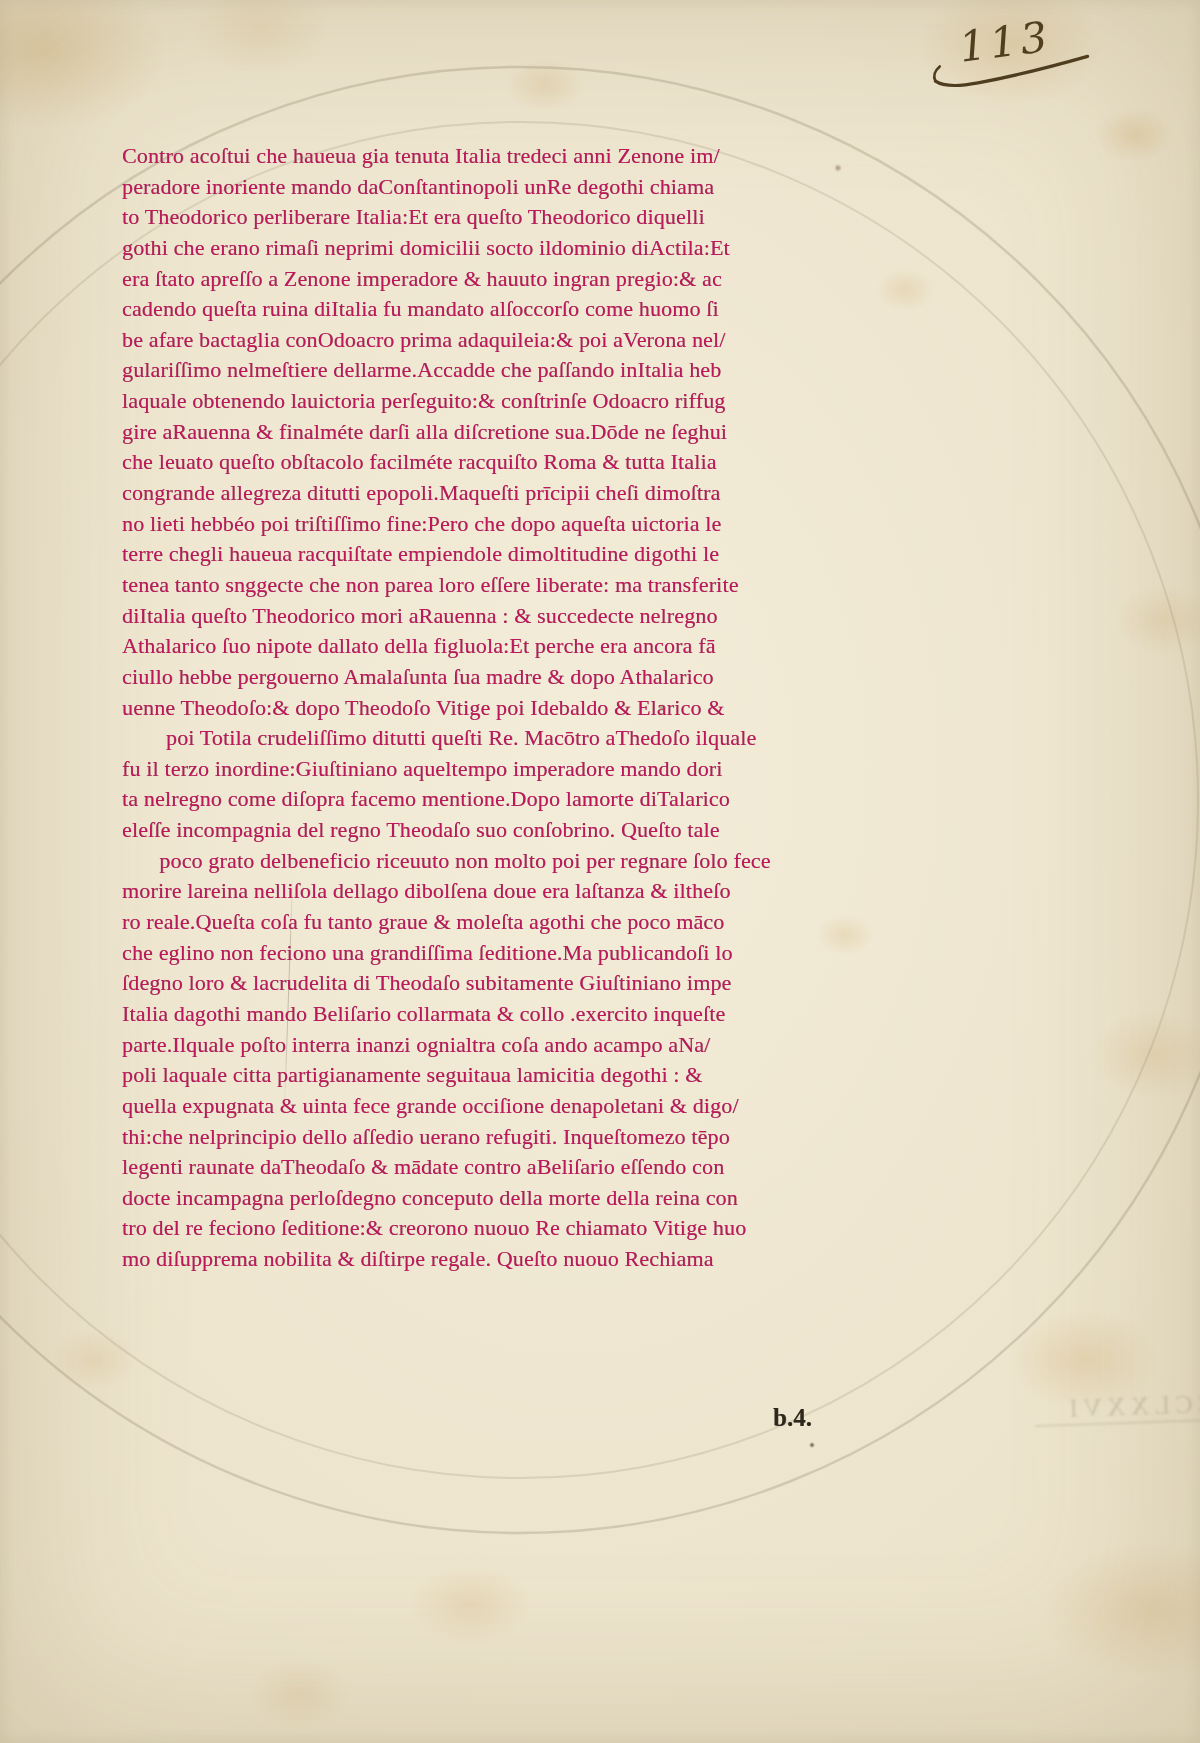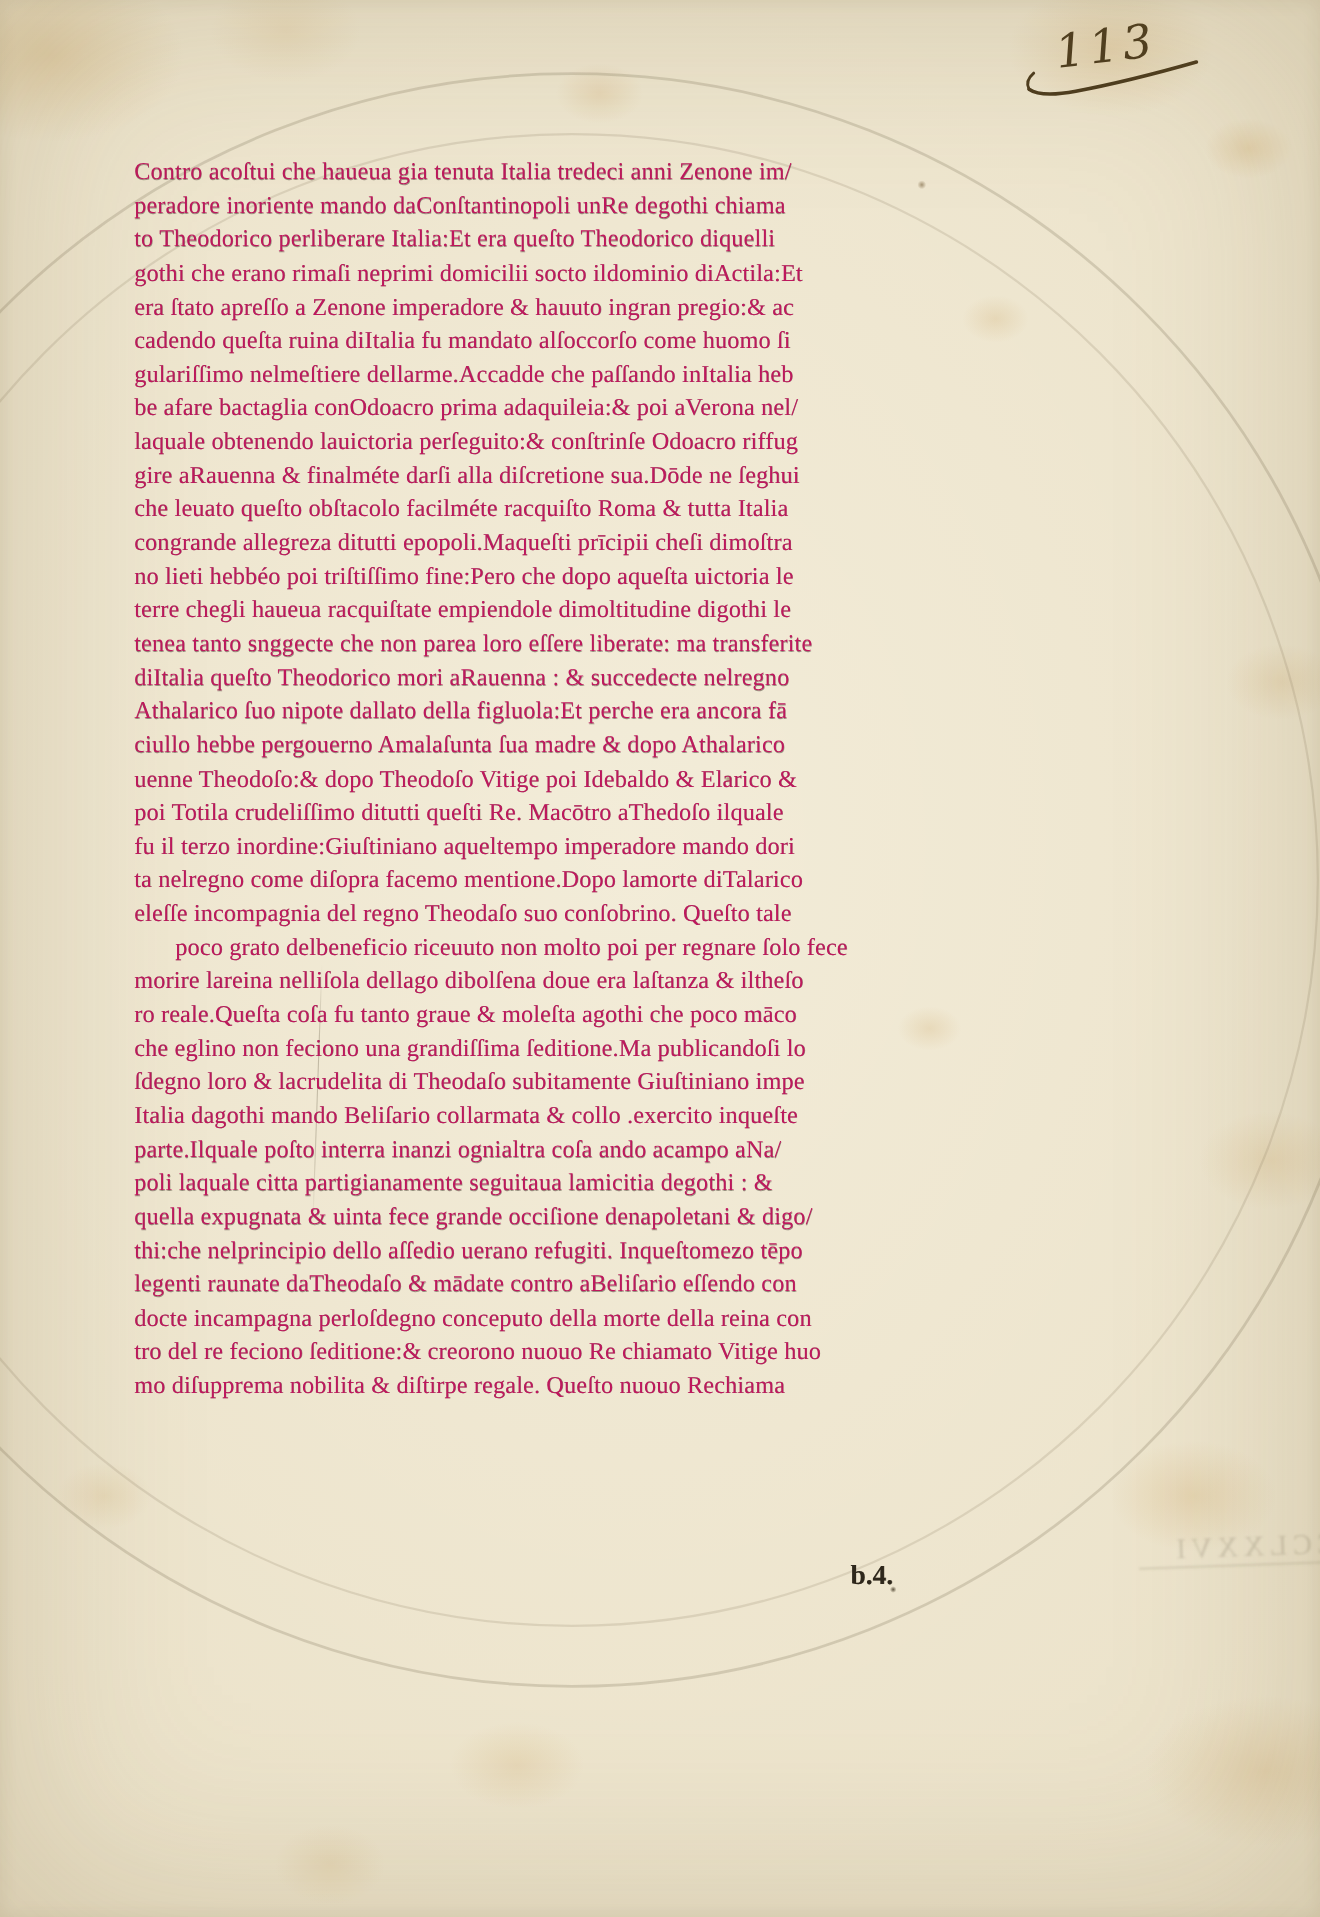--- a/index.html
+++ b/index.html
@@ -49,21 +49,20 @@
   .line{
     white-space:nowrap;
     font-size:22px;line-height:30.65px;height:30.65px;
     letter-spacing:0.15px;
   }
   .signature{
     position:absolute;left:134px;top:1404px;width:686px;
     text-align:right;padding-right:8px;box-sizing:border-box;
     font-size:25px;font-weight:bold;color:#2e271b;
     text-shadow:0.3px 0.3px 0.35px rgba(46,39,27,.45);
-    margin-top:15px;
   }
   .showthrough{
     position:absolute;left:1035px;top:1392px;width:180px;
     font-size:26px;letter-spacing:5px;color:rgba(92,82,60,.20);
     transform:scaleX(-1) rotate(2deg);
     filter:blur(1.1px);
     border-bottom:2px solid rgba(92,82,60,.14);
   }
 </style>
 </head>
@@ -86,34 +85,34 @@
   </g>
 </svg>
 
 <div class="textblock">
   <div class="line" style="word-spacing: 0px;">Contro acoſtui che haueua gia tenuta Italia tredeci anni Zenone im/</div>
   <div class="line" style="word-spacing: 0px;">peradore inoriente mando daConſtantinopoli unRe degothi chiama</div>
   <div class="line" style="word-spacing: 0px;">to Theodorico perliberare Italia:Et era queſto Theodorico diquelli</div>
   <div class="line" style="word-spacing: 0px;">gothi che erano rimaſi neprimi domicilii socto ildominio diActila:Et</div>
   <div class="line" style="word-spacing: 0px;">era ſtato apreſſo a Zenone imperadore &amp; hauuto ingran pregio:&amp; ac</div>
   <div class="line" style="word-spacing: 0px;">cadendo queſta ruina diItalia fu mandato alſoccorſo come huomo ſi</div>
+  <div class="line" style="word-spacing: 0px;">be afare bactaglia conOdoacro prima adaquileia:&amp; poi aVerona nel/</div>
   <div class="line" style="word-spacing: 0px;">gulariſſimo nelmeſtiere dellarme.Accadde che paſſando inItalia heb</div>
-  <div class="line" style="word-spacing: 0px;">be afare bactaglia conOdoacro prima adaquileia:&amp; poi aVerona nel/</div>
   <div class="line" style="word-spacing: 0px;">laquale obtenendo lauictoria perſeguito:&amp; conſtrinſe Odoacro riffug</div>
   <div class="line" style="word-spacing: 0px;">gire aRauenna &amp; finalméte darſi alla diſcretione sua.Dōde ne ſeghui</div>
   <div class="line" style="word-spacing: 0px;">che leuato queſto obſtacolo facilméte racquiſto Roma &amp; tutta Italia</div>
   <div class="line" style="word-spacing: 0px;">congrande allegreza ditutti epopoli.Maqueſti prīcipii cheſi dimoſtra</div>
   <div class="line" style="word-spacing: 0px;">no lieti hebbéo poi triſtiſſimo fine:Pero che dopo aqueſta uictoria le</div>
   <div class="line" style="word-spacing: 0px;">terre chegli haueua racquiſtate empiendole dimoltitudine digothi le</div>
   <div class="line" style="word-spacing: 0px;">tenea tanto snggecte che non parea loro eſſere liberate: ma transferite</div>
   <div class="line" style="word-spacing: 0px;">diItalia queſto Theodorico mori aRauenna : &amp; succedecte nelregno</div>
   <div class="line" style="word-spacing: 0px;">Athalarico ſuo nipote dallato della figluola:Et perche era ancora fā</div>
   <div class="line" style="word-spacing: 0px;">ciullo hebbe pergouerno Amalaſunta ſua madre &amp; dopo Athalarico</div>
   <div class="line" style="word-spacing: 0px;">uenne Theodoſo:&amp; dopo Theodoſo Vitige poi Idebaldo &amp; Elarico &amp;</div>
-  <div class="line" style="word-spacing: 0px;">poi Totila crudeliſſimo ditutti queſti Re. Macōtro aThedoſo ilquale</div>
+  <div class="line" style="word-spacing: 0px; margin-left: 44px;">poi Totila crudeliſſimo ditutti queſti Re. Macōtro aThedoſo ilquale</div>
   <div class="line" style="word-spacing: 0px;">fu il terzo inordine:Giuſtiniano aqueltempo imperadore mando dori</div>
   <div class="line" style="word-spacing: 0px;">ta nelregno come diſopra facemo mentione.Dopo lamorte diTalarico</div>
   <div class="line" style="word-spacing: 0px;">eleſſe incompagnia del regno Theodaſo suo conſobrino. Queſto tale</div>
   <div class="line" style="word-spacing: 0px; text-align: center;">poco grato delbeneficio riceuuto non molto poi per regnare ſolo fece</div>
   <div class="line" style="word-spacing: 0px;">morire lareina nelliſola dellago dibolſena doue era laſtanza &amp; iltheſo</div>
   <div class="line" style="word-spacing: 0px;">ro reale.Queſta coſa fu tanto graue &amp; moleſta agothi che poco māco</div>
   <div class="line" style="word-spacing: 0px;">che eglino non feciono una grandiſſima ſeditione.Ma publicandoſi lo</div>
   <div class="line" style="word-spacing: 0px;">ſdegno loro &amp; lacrudelita di Theodaſo subitamente Giuſtiniano impe</div>
   <div class="line" style="word-spacing: 0px;">Italia dagothi mando Beliſario collarmata &amp; collo .exercito inqueſte</div>
   <div class="line" style="word-spacing: 0px;">parte.Ilquale poſto interra inanzi ognialtra coſa ando acampo aNa/</div>

